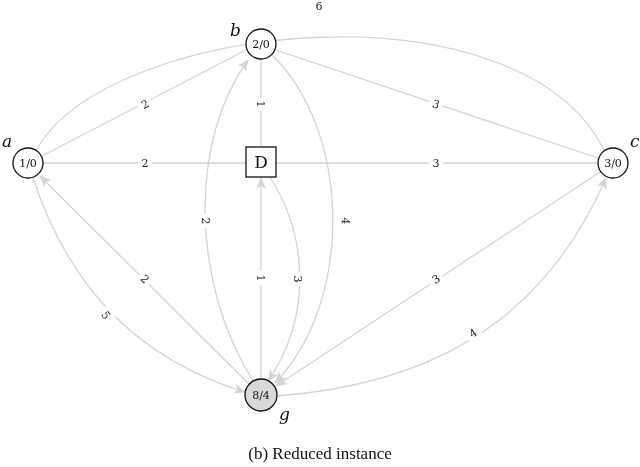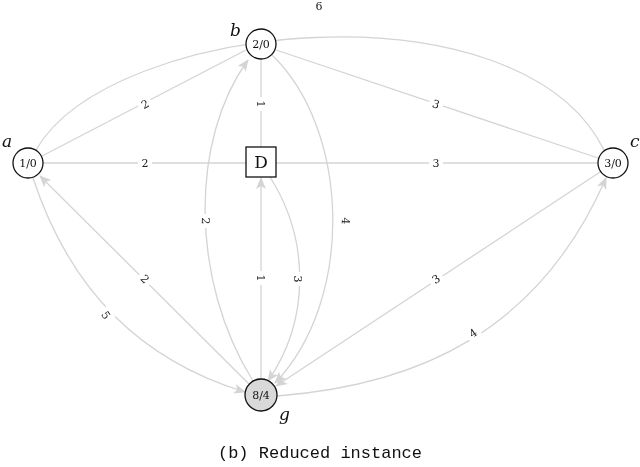--- a/index.html
+++ b/index.html
@@ -6,21 +6,21 @@
   body { width:640px; height:467px; position:relative; overflow:hidden; font-family:"DejaVu Serif", serif; }
   svg { position:absolute; left:0; top:0; }
   .edge { fill:none; stroke:#d4d4d4; stroke-width:1.3; }
   .elabel { font-family:"DejaVu Serif", serif; font-size:11px; fill:#222; }
   .lbg { fill:#ffffff; }
   .node { fill:#ffffff; stroke:#111; stroke-width:1.3; }
   .node-g { fill:#d9d9d9; stroke:#111; stroke-width:1.3; }
   .ntext { font-family:"DejaVu Serif", serif; font-size:11px; fill:#111; }
   .dtext { font-family:"DejaVu Serif", serif; font-size:17px; fill:#111; }
   .nname { font-family:"DejaVu Serif", serif; font-style:italic; font-size:17px; fill:#111; }
-  .caption { position:absolute; left:0; width:640px; top:444px; text-align:center; font-family:Liberation Mono, monospace; font-size:17px; color:#111; }
+  .caption { position:absolute; left:0; width:640px; top:444px; text-align:center; font-family:Liberation Serif, serif; font-size:17px; color:#111; }
 </style>
 </head>
 <body>
 
 <svg width="640" height="467" viewBox="0 0 640 467">
   <defs>
     <marker id="arr" viewBox="0 0 12 10" refX="11" refY="5" markerWidth="12" markerHeight="10" markerUnits="userSpaceOnUse" orient="auto">
       <path d="M0,0 L12,5 L0,10 L3,5 Z" fill="#d4d4d4"></path>
     </marker>
   </defs>

